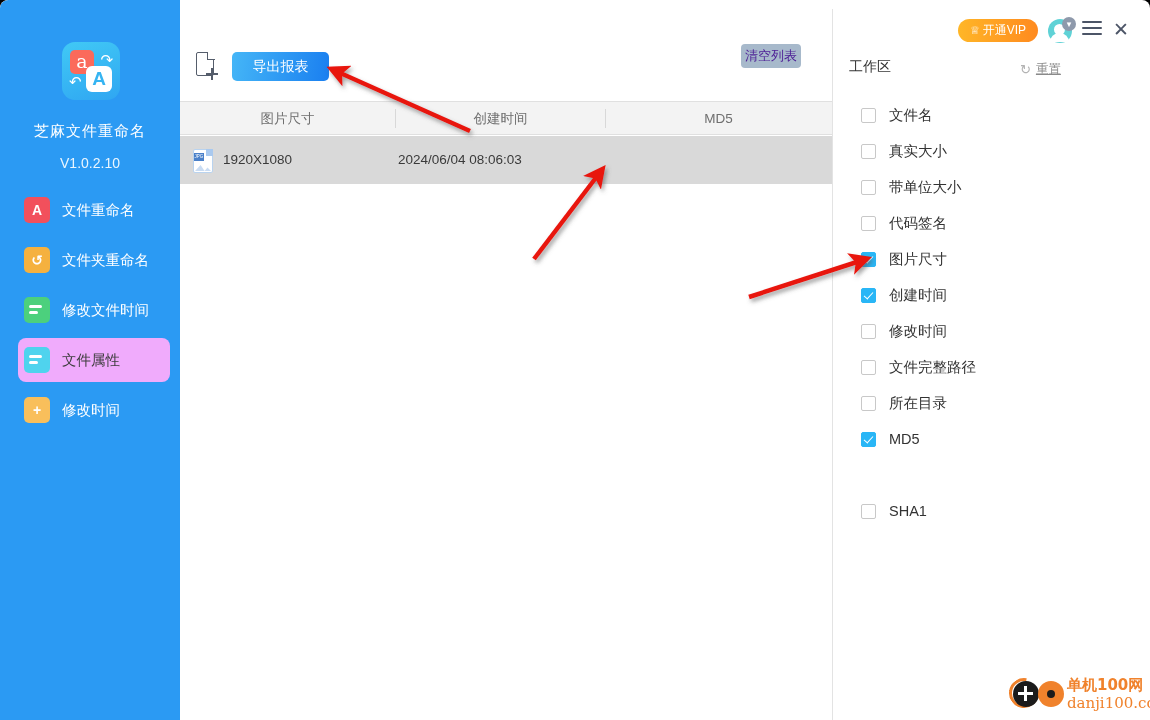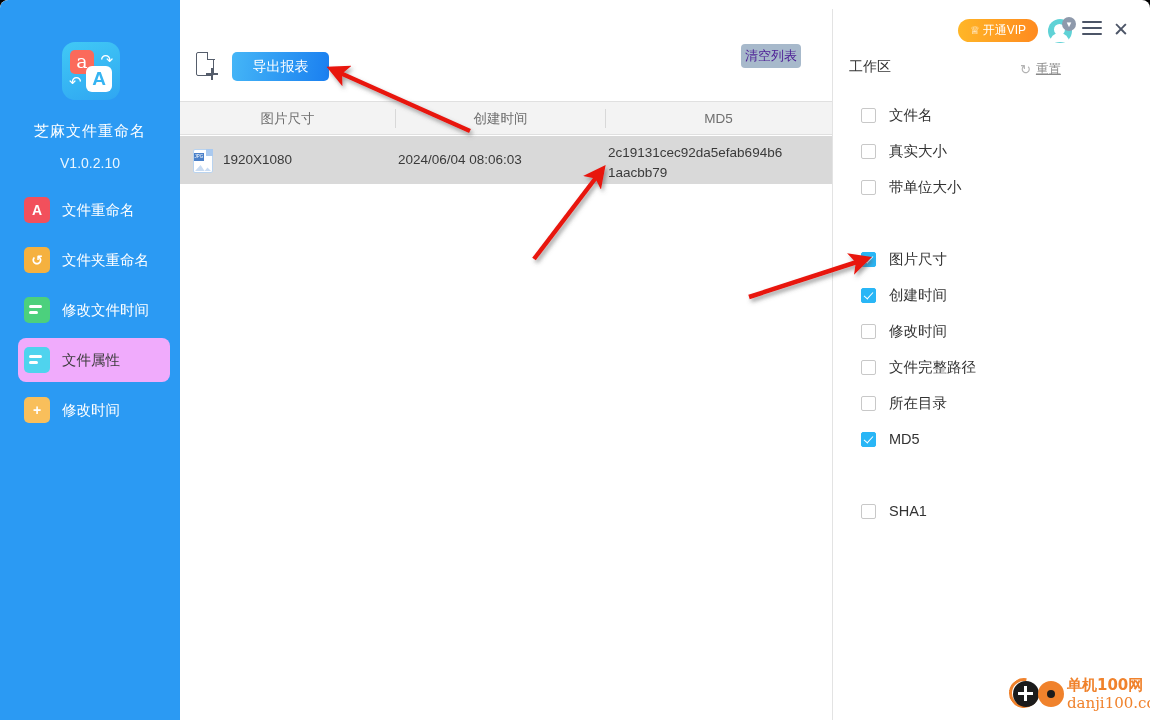--- a/index.html
+++ b/index.html
@@ -282,21 +282,20 @@
 
   <div id="table-row">
     <div id="jpg-icon">
       <span class="pg"></span>
         <span class="corner"></span>
       <span class="tag">JPG</span>
         <span class="hill"></span>
     </div>
     <div class="td" style="left:43px;top:16px;">1920X1080</div>
     <div class="td" style="left:218px;top:16px;">2024/06/04 08:06:03</div>
-    <div class="td" style="left:428px;top:7px;width:180px;line-height:20px;word-break:break-all;">2c19131cec92da5efab694b61aacbb79</div>
   </div>
 
   <div id="vdiv"></div>
 
   <div id="panel-title">工作区</div>
   <div id="reset-btn">
     <span id="reset-icon">↻</span>
     <span id="reset-label">重置</span>
   </div>
 
@@ -304,20 +303,24 @@
     <span class="chk-box"></span>
     <span class="chk-label">文件名</span>
   </div>
   <div class="chk-row" style="top:140px;">
     <span class="chk-box"></span>
     <span class="chk-label">真实大小</span>
   </div>
   <div class="chk-row" style="top:176px;">
     <span class="chk-box"></span>
     <span class="chk-label">带单位大小</span>
+  </div>
+  <div class="chk-row" style="top:212px;">
+    <span class="chk-box"></span>
+    <span class="chk-label">代码签名</span>
   </div>
   <div class="chk-row on" style="top:248px;">
     <span class="chk-box"></span>
     <span class="chk-label">图片尺寸</span>
   </div>
   <div class="chk-row on" style="top:284px;">
     <span class="chk-box"></span>
     <span class="chk-label">创建时间</span>
   </div>
   <div class="chk-row" style="top:320px;">

